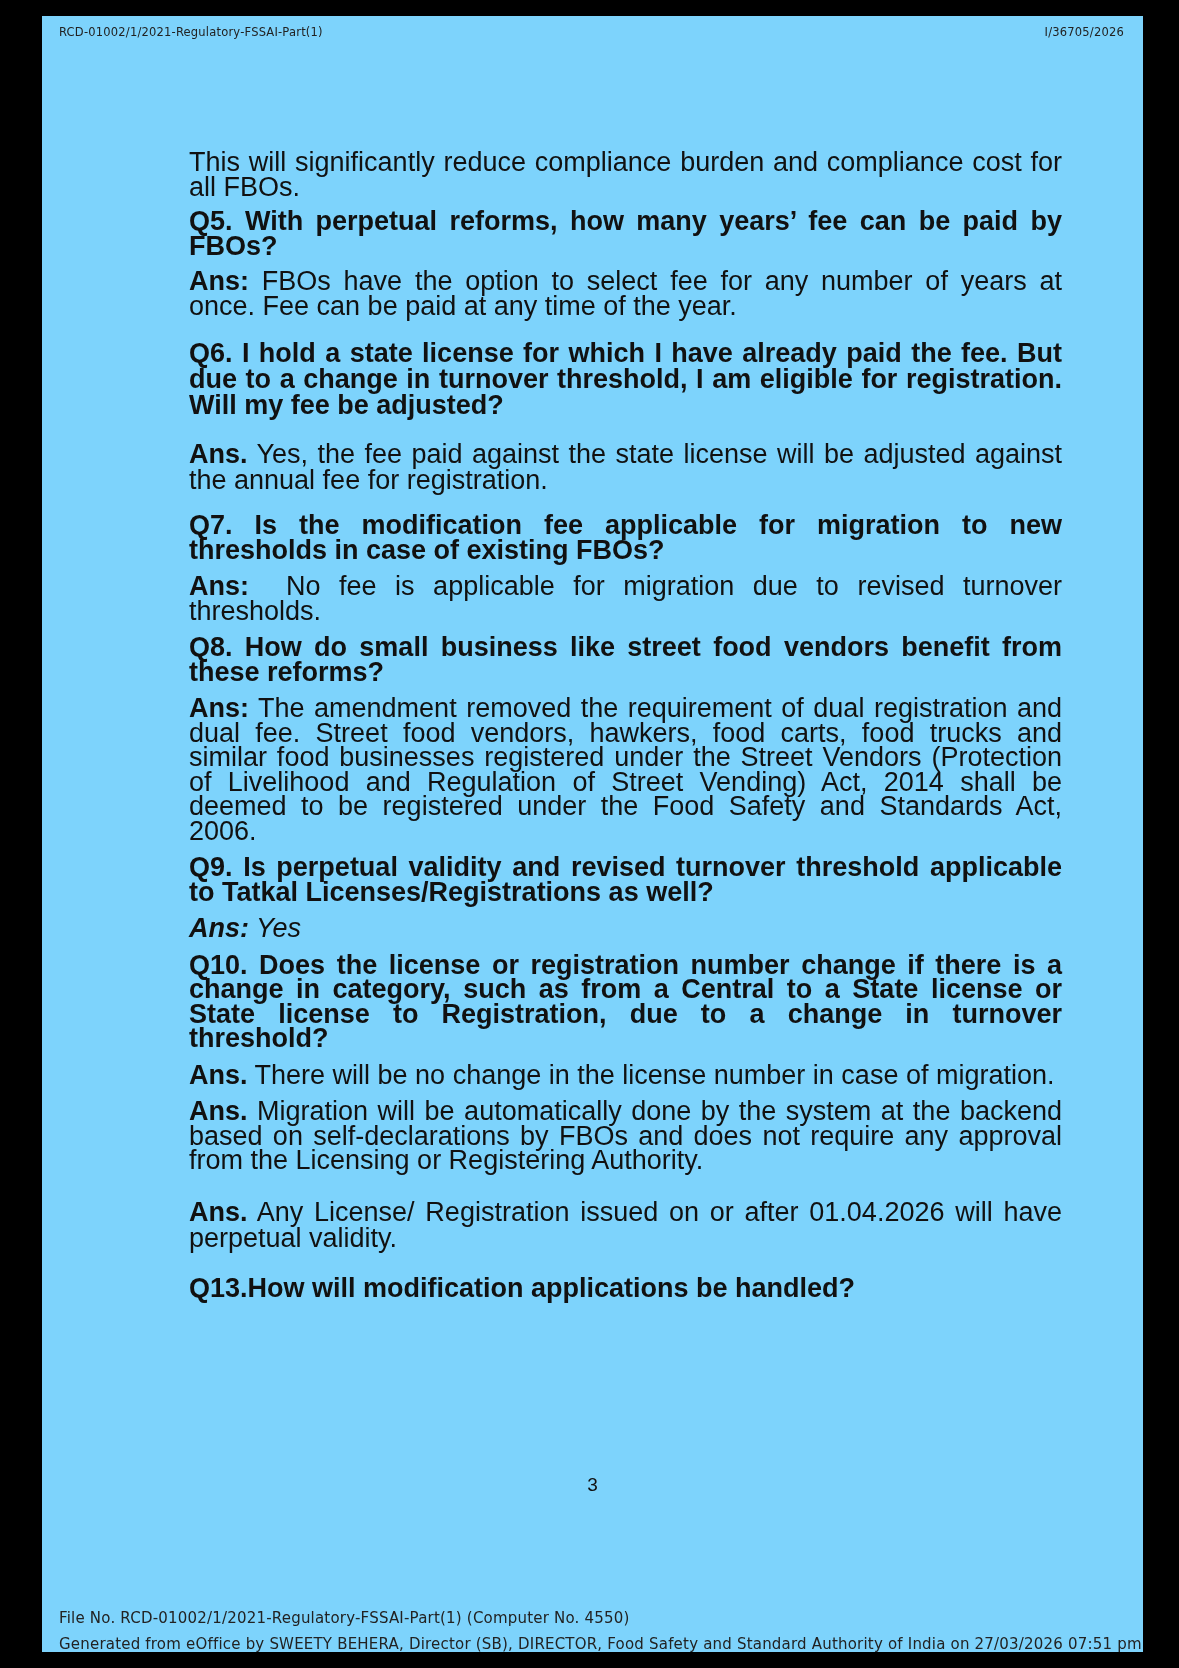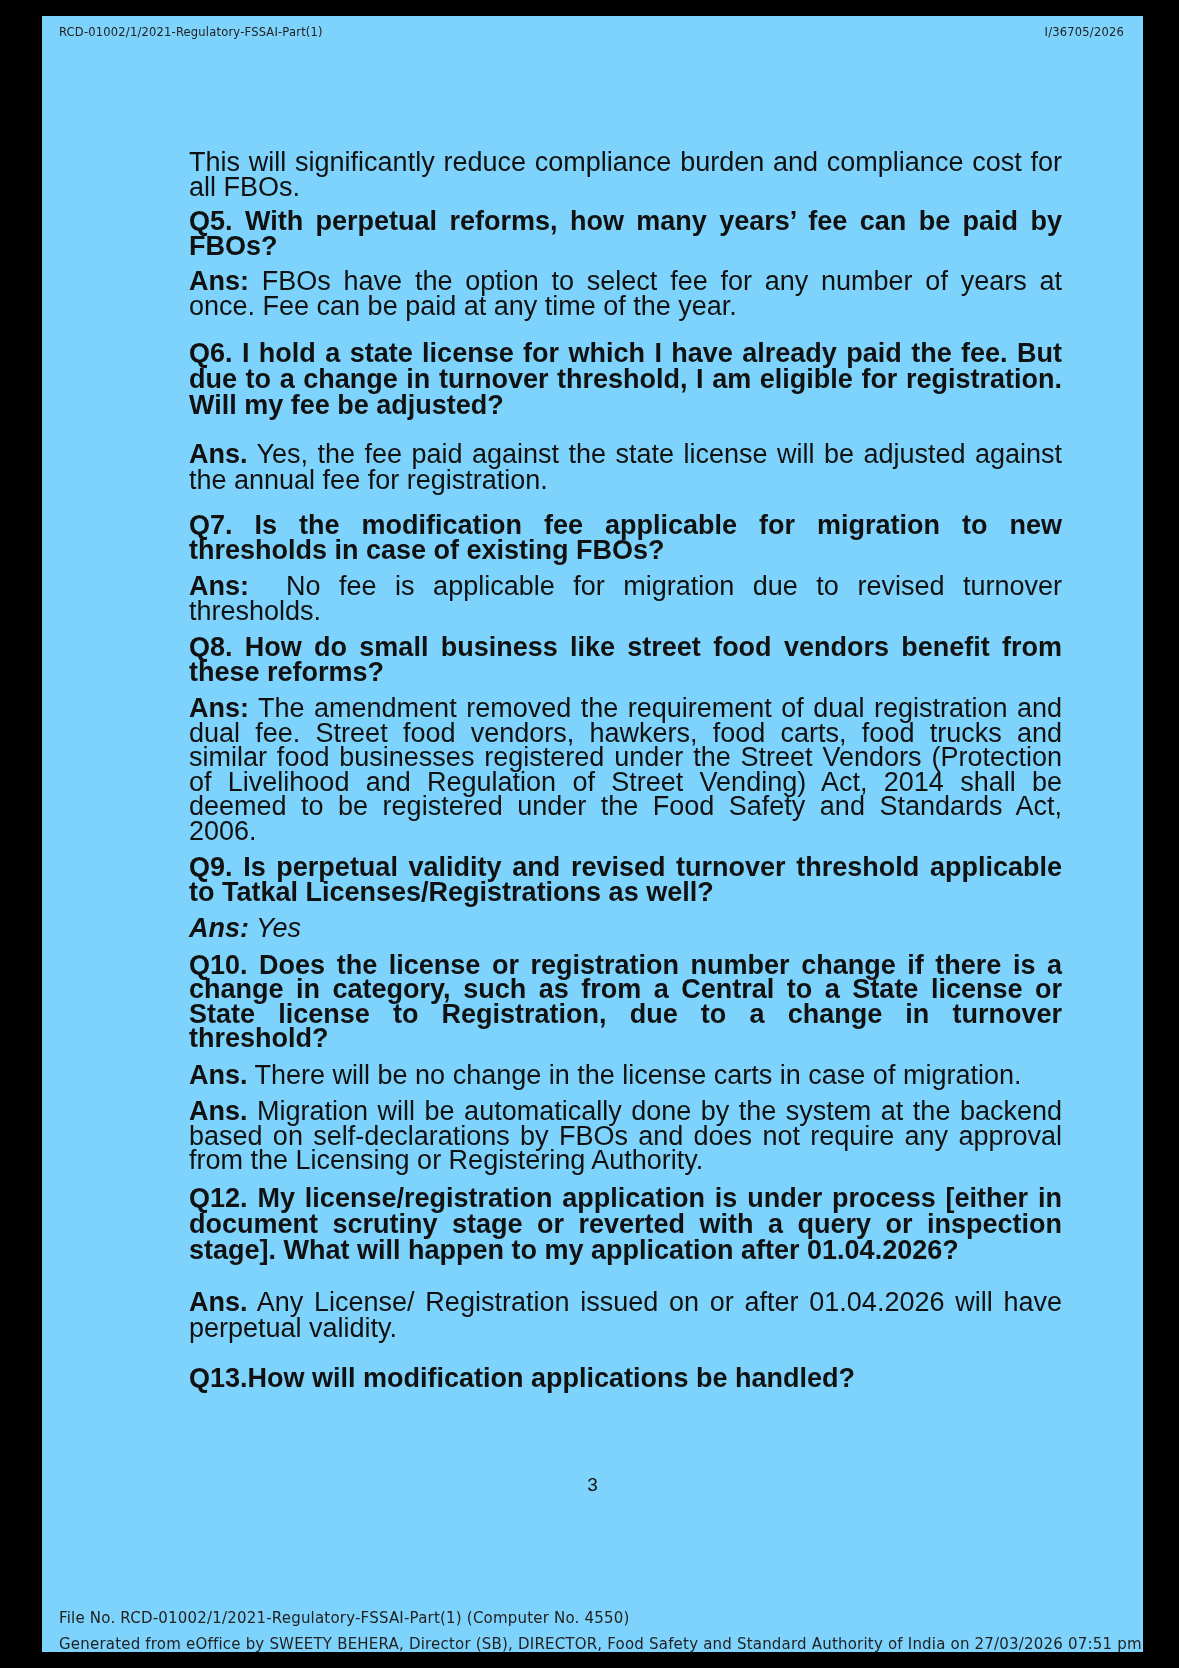--- a/index.html
+++ b/index.html
@@ -92,25 +92,24 @@
     <p class="q" style="margin-top:20px;">Q7. Is the modification fee applicable for migration to new thresholds in case of existing FBOs?</p>
     <p style="margin-top:12px;"><span class="lbl">Ans:</span>&nbsp; <span>No fee is applicable for migration due to revised turnover thresholds.</span></p>
 
     <p class="q" style="margin-top:12px;">Q8. How do small business like street food vendors benefit from these reforms?</p>
     <p style="margin-top:12px;"><span class="lbl">Ans:</span> <span>The amendment removed the requirement of dual registration and dual fee. Street food vendors, hawkers, food carts, food trucks and similar food businesses registered under the Street Vendors (Protection of Livelihood and Regulation of Street Vending) Act, 2014 shall be deemed to be registered under the Food Safety and Standards Act, 2006.</span></p>
 
     <p class="q" style="margin-top:12px;">Q9. Is perpetual validity and revised turnover threshold applicable to Tatkal Licenses/Registrations as well?</p>
     <p style="margin-top:12px;font-style:italic;"><span class="lbl">Ans:</span> <span>Yes</span></p>
 
     <p class="q" style="margin-top:12px;">Q10. Does the license or registration number change if there is a change in category, such as from a Central to a State license or State license to Registration, due to a change in turnover threshold?</p>
-    <p style="margin-top:12px;"><span class="lbl">Ans.</span> <span>There will be no change in the license carts in case of migration.</span></p>
+    <p style="margin-top:12px;"><span class="lbl">Ans.</span> <span>There will be no change in the license number in case of migration.</span></p>
 
     <p style="margin-top:12px;"><span class="lbl">Ans.</span> <span>Migration will be automatically done by the system at the backend based on self-declarations by FBOs and does not require any approval from the Licensing or Registering Authority.</span></p>
 
-    <p class="q" style="margin-top:12px; line-height:26px;">Q12. My license/registration application is under process [either in document scrutiny stage or reverted with a query or inspection stage]. What will happen to my application after 01.04.2026?</p>
     <p style="margin-top:26px; line-height:26px;"><span class="lbl">Ans.</span> <span>Any License/ Registration issued on or after 01.04.2026 will have perpetual validity.</span></p>
 
     <p class="q" style="margin-top:25px;">Q13.How will modification applications be handled?</p>
   </div>
 
   <div class="page-number">3</div>
 
   <div class="footer-line footer-1">File No. RCD-01002/1/2021-Regulatory-FSSAI-Part(1) (Computer No. 4550)</div>
   <div class="footer-line footer-2">Generated from eOffice by SWEETY BEHERA, Director (SB), DIRECTOR, Food Safety and Standard Authority of India on 27/03/2026 07:51 pm</div>
 </div>

